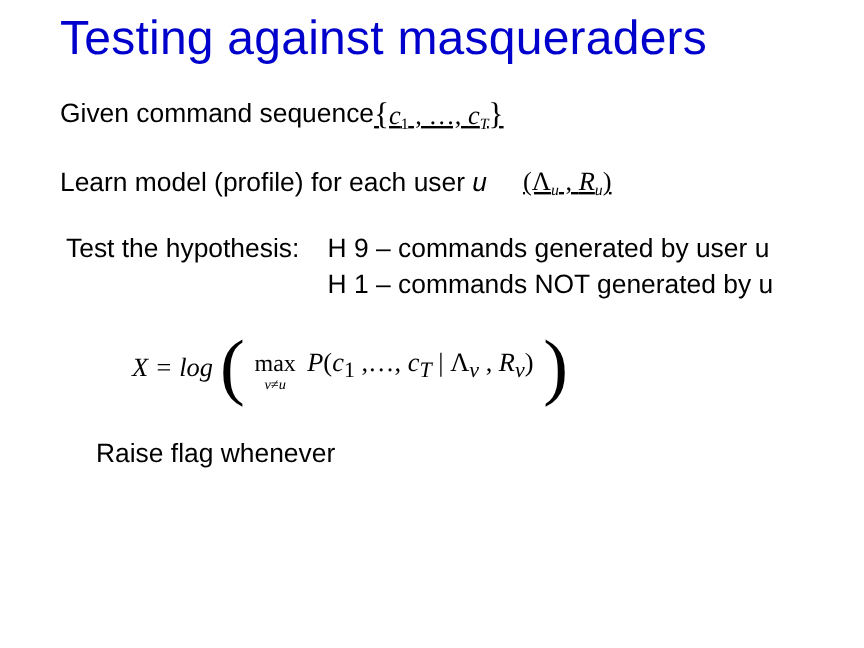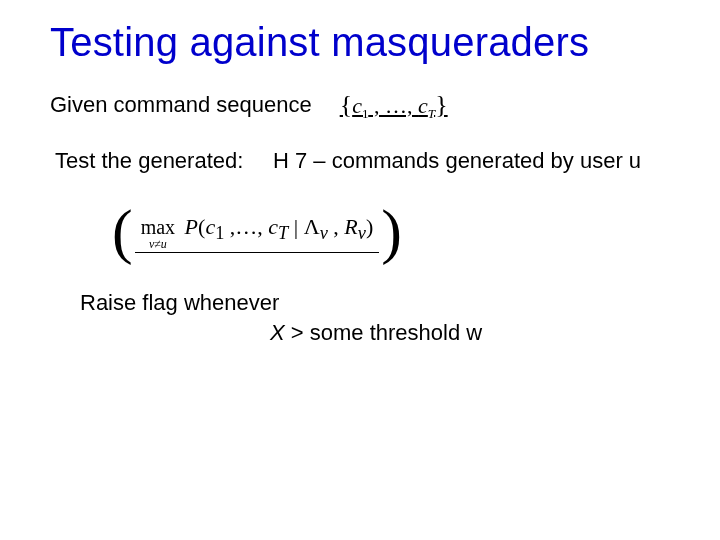--- a/index.html
+++ b/index.html
@@ -9,38 +9,38 @@
     height: 540px;
     background: #ffffff;
     font-family: Arial, Helvetica, sans-serif;
     color: #000;
     overflow: hidden;
   }
   .slide {
     box-sizing: border-box;
     width: 720px;
     height: 540px;
-    padding: 20px 40px 0 50px;
+    padding: 10px 40px 0 50px;
     position: relative;
   }
   .title {
     color: #0000cc;
     font-size: 40px;
     font-weight: 400;
     margin: 0 0 22px 0;
     letter-spacing: 0.2px;
   }
   .body {
     font-size: 22px;
     line-height: 1.35;
   }
   .row {
     display: flex;
     align-items: center;
-    gap: 28px;
+    gap: 0;
     margin-bottom: 16px;
   }
   .row.wide-gap { margin-bottom: 24px; }
   .math {
     font-family: "Times New Roman", Times, serif;
     font-size: 22px;
     text-decoration: underline;
   }
   .math .brace { font-size: 26px; }
   .math sub { font-size: 0.6em; vertical-align: -0.35em; }
@@ -61,21 +61,21 @@
     font-size: 22px;
   }
   .frac .paren {
     font-size: 62px;
     line-height: 62px;
     font-weight: 300;
     padding: 0 2px;
   }
   .frac-inner {
     display: inline-flex;
-    flex-direction: column;
+    flex-direction: row;
     align-items: center;
   }
   .frac-inner .num, .frac-inner .den {
     padding: 2px 6px;
     white-space: nowrap;
   }
   .frac-inner .bar {
     width: 100%;
     border-top: 1px solid #000;
   }
@@ -107,45 +107,51 @@
 
   <h1 class="title">Testing against masqueraders</h1>
 
   <div class="body">
 
     <div class="row wide-gap">
       <span>Given command sequence</span>
       <span class="math"><span class="brace">{</span><i>c</i><sub>1</sub> ,&nbsp;…,&nbsp;<i>c<sub>T</sub></i><span class="brace">}</span></span>
     </div>
 
+    <div class="row wide-gap">
+      <span>
+        <span>Learn model (profile) for each user </span><em class="var">u</em>
+      </span>
+      <span style="flex:0 0 30px"></span>
+      <span class="math">(Λ<sub><i>u</i></sub>&nbsp;, <i>R</i><sub><i>u</i></sub>)</span>
+    </div>
 
     <div class="hyp">
       <div style="display:flex;">
-        <span style="width:218px">Test the generated:</span>
-        <span>H 7 – commands generated by user u</span>
+        <span style="width:218px">Test the hypothesis:</span>
+        <span>H 9 – commands generated by user u</span>
       </div>
+      <div class="hyp-lines">H 1 – commands NOT generated by u</div>
     </div>
 
 
     <div class="stat-block">
       <span class="frac">
+        <span style="font-style:italic;padding-right:4px"><i>X</i> = log</span>
         <span class="paren">(</span>
         <span class="frac-inner">
           <span class="num">
             <span class="max">
               <span class="op">max</span>
               <span class="cond"><i>v</i>≠<i>u</i></span>
             </span>
             <i>P</i>(<i>c</i><sub>1</sub> ,…, <i>c<sub>T</sub></i>&nbsp;|&nbsp;Λ<sub><i>v</i></sub> , <i>R</i><sub><i>v</i></sub>)
           </span>
           <span class="bar"></span>
         </span>
         <span class="paren">)</span>
       </span>
     </div>
 
     <div class="flag">Raise flag whenever</div>
-    <div class="flag-cond">
-      <span>X</span><span class="up"> &gt; some threshold w</span>
-    </div>
 
   </div>
 </div>
 
 </body></html>

